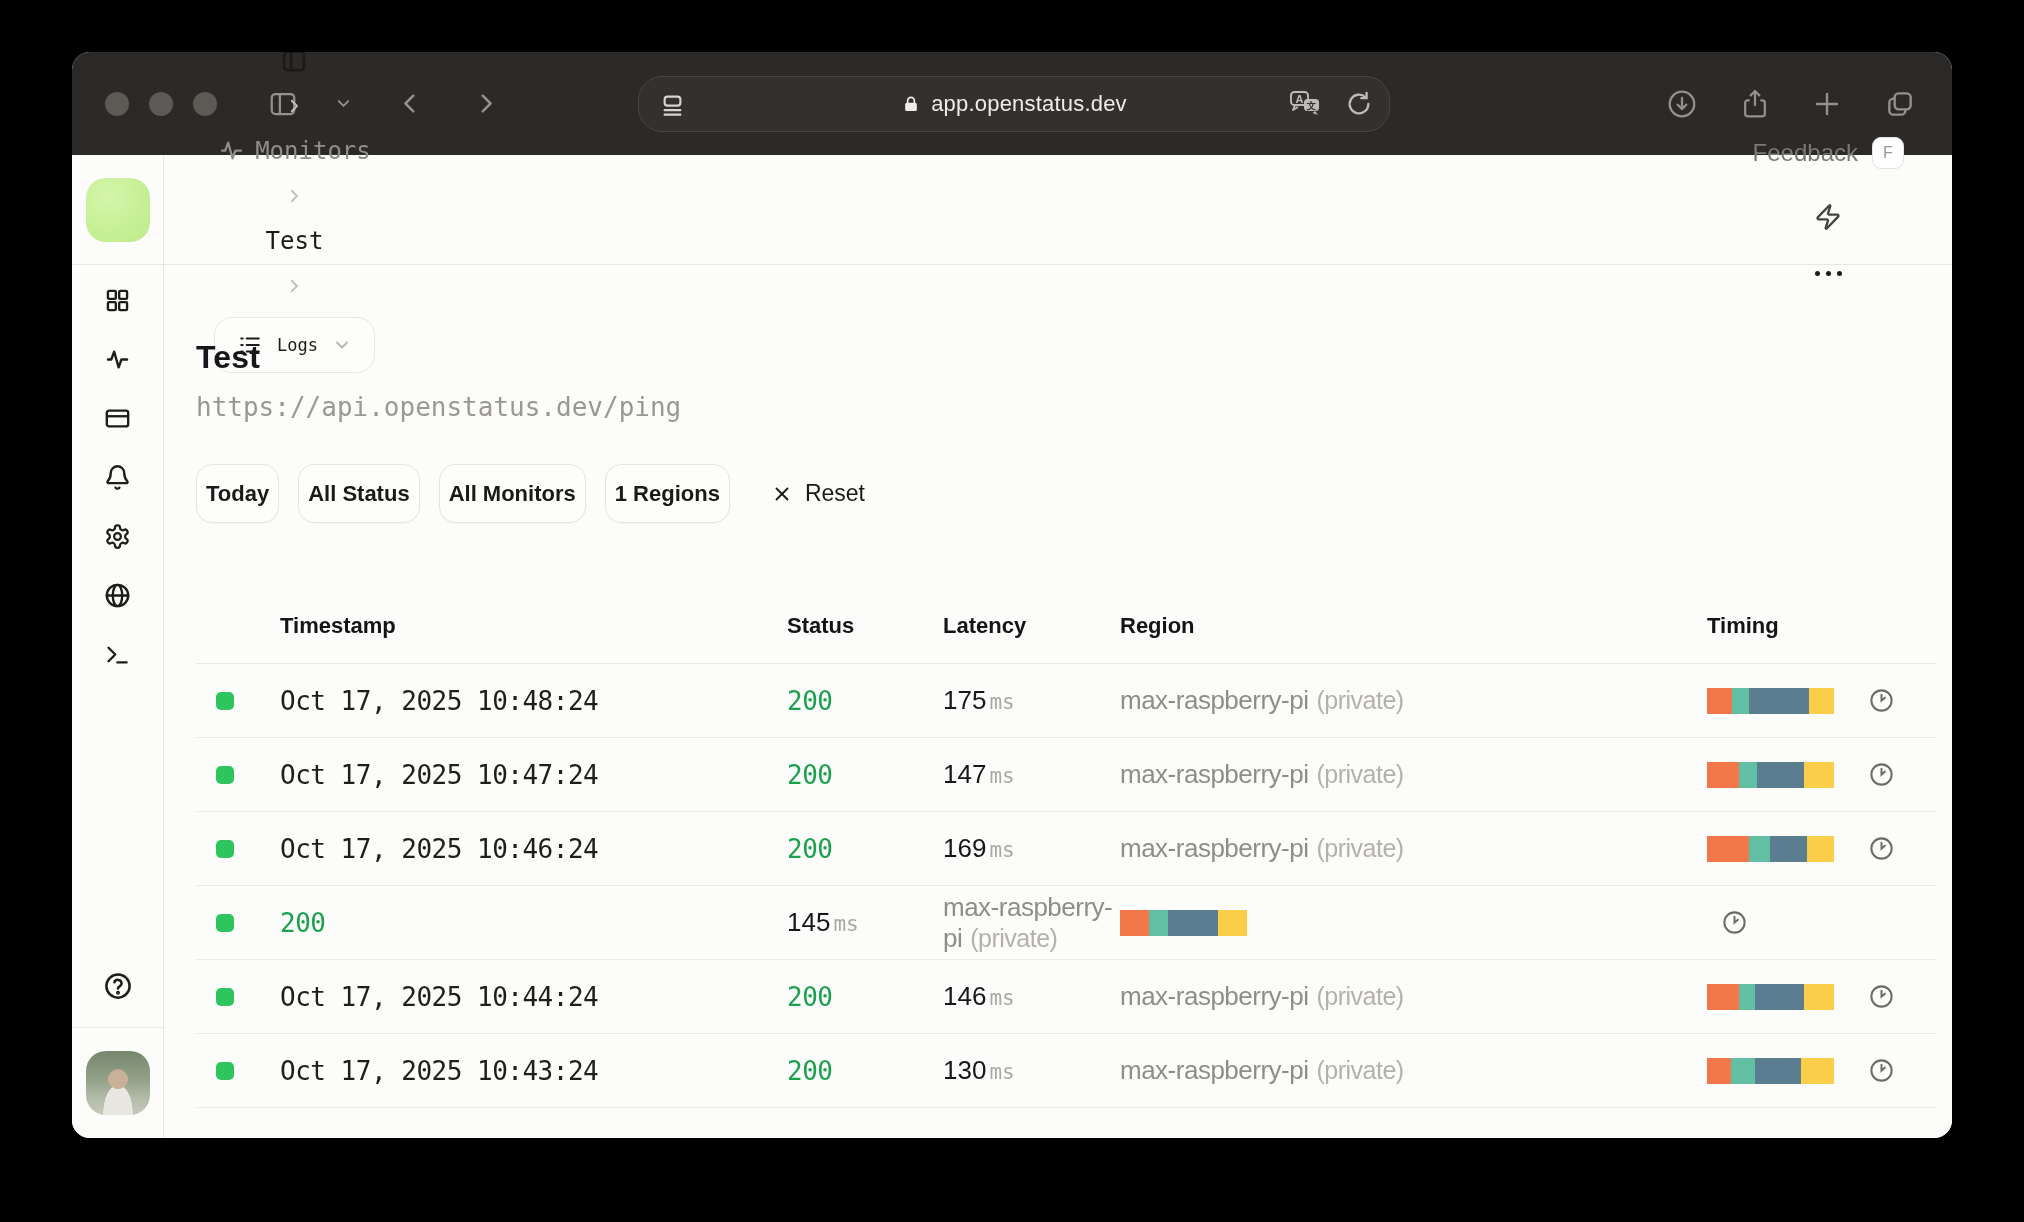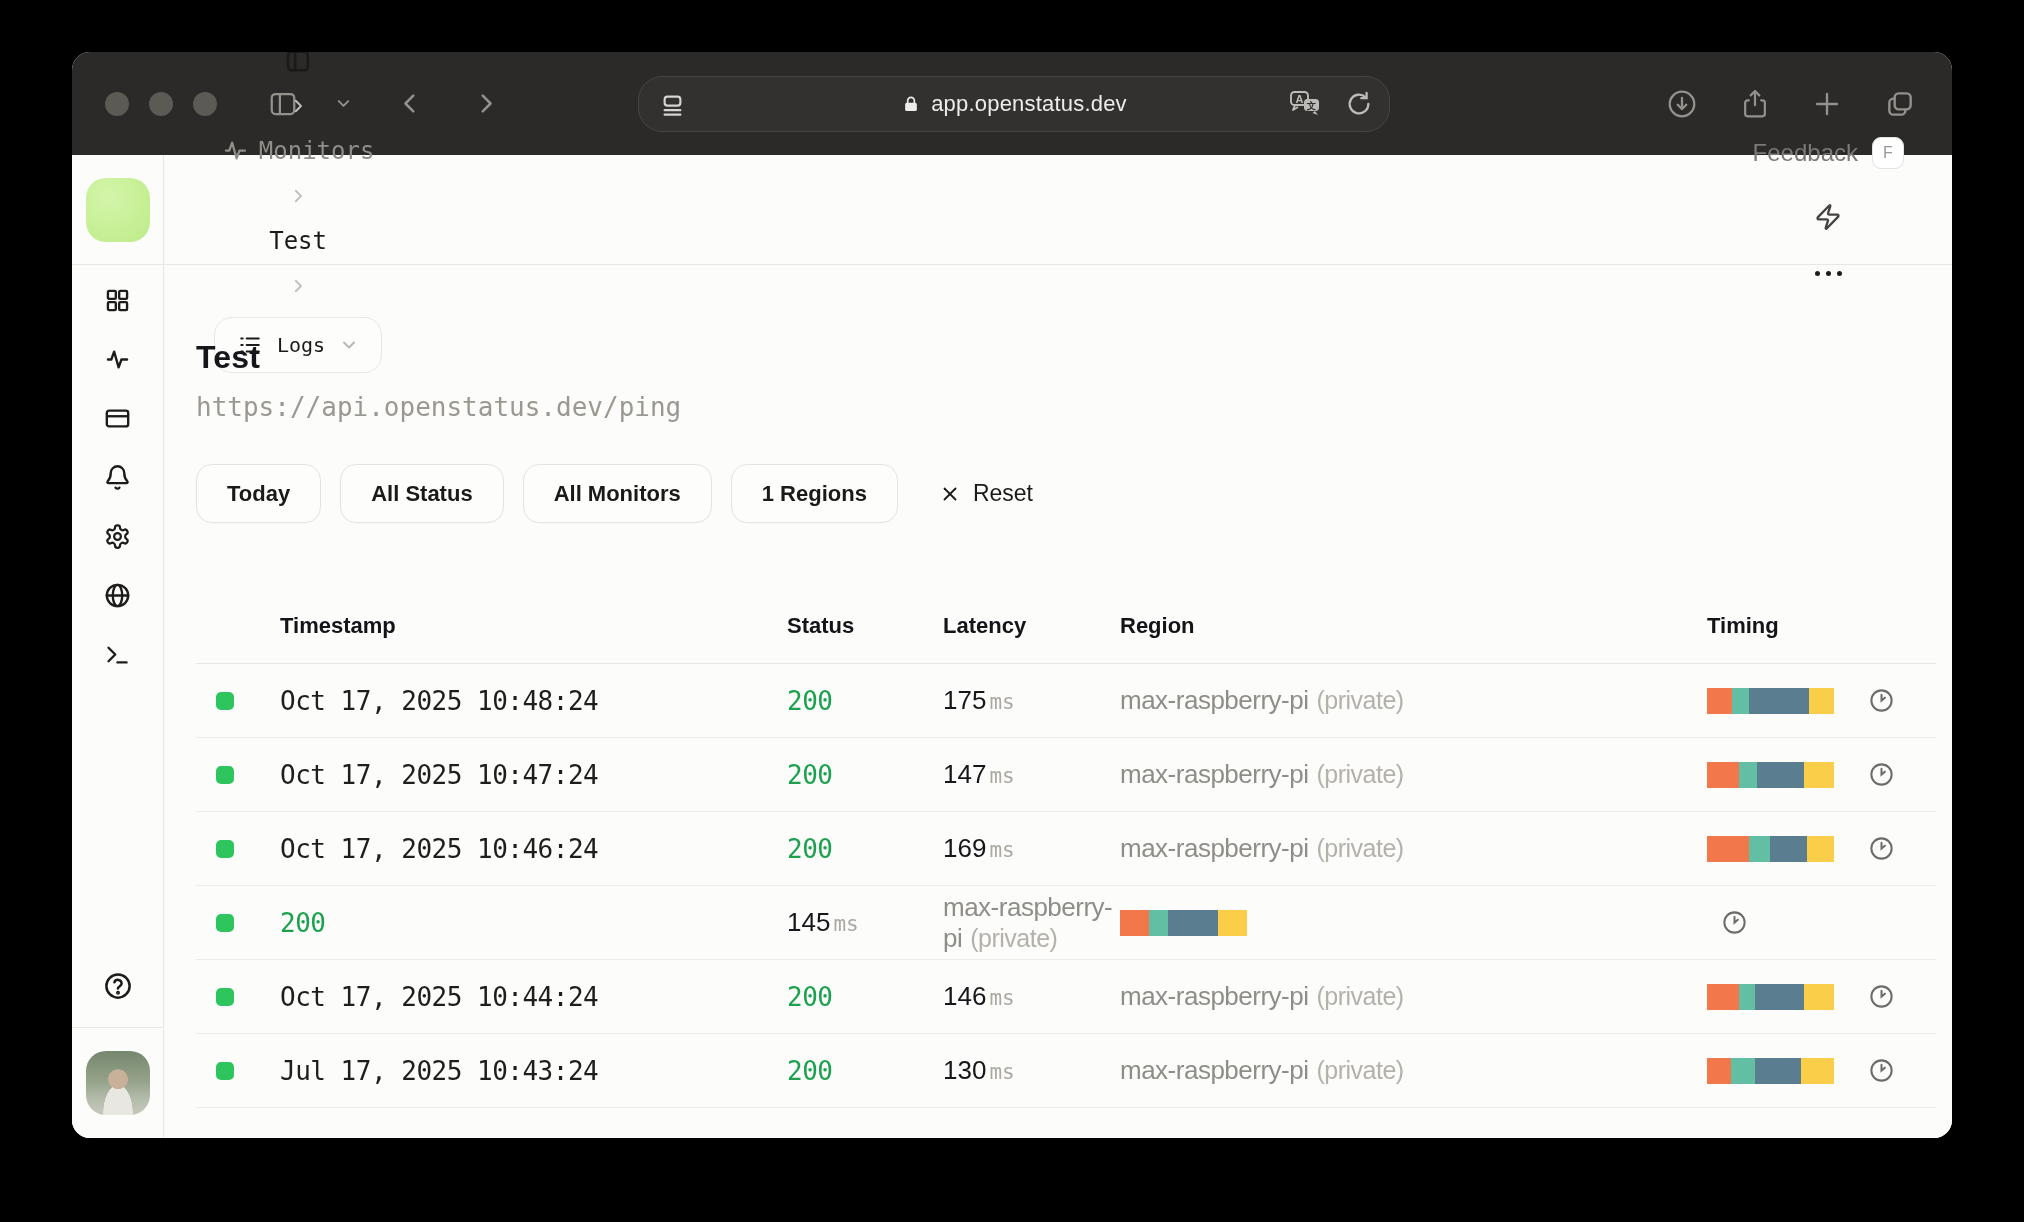--- a/index.html
+++ b/index.html
@@ -46,37 +46,37 @@
   .app-header { height:110px; border-bottom:1px solid #e9e7e3; display:flex; align-items:center;
                 padding:0 48px 0 50px; }
   .crumbs { display:flex; align-items:center; gap:22px;flex-direction:column; }
   .crumb-sep { color:#c2c0bb; display:flex; }
   .crumb { display:flex; align-items:center; gap:10px; font-family:"DejaVu Sans Mono", monospace; font-size:24px; }
   .crumb.muted { color:#8f8d88; }
   .crumb.dark { color:#1b1a18; }
   .panel-toggle { color:#1b1a18; display:flex; }
   .logs-btn { display:flex; align-items:center; gap:14px; border:1px solid #e8e6e2; border-radius:18px;
               background:#fdfdfc; padding:14px 22px; font-family:"DejaVu Sans Mono", monospace;
-              font-size:20px; color:#1b1a18; cursor:pointer; }
+              font-size:17px; color:#1b1a18; cursor:pointer; }
   .logs-btn .chev { color:#b8b6b1; display:flex; }
   .header-right { margin-left:auto; display:flex; align-items:center; gap:34px;flex-direction:column; }
   .feedback { display:flex; align-items:center; gap:14px; cursor:pointer; }
   .feedback-label { font-size:24px; color:#7b7975; }
   .kbd { width:32px; height:32px; border:1px solid #e6e4e0; border-radius:9px; display:flex;
          align-items:center; justify-content:center; font-size:16px; color:#9a9894; background:#fff; }
   .zap { color:#45433f; display:flex; }
   .dots3 { display:flex; gap:6px; align-items:center; padding:6px; }
   .dots3 i { width:5px; height:5px; border-radius:50%; background:#1d1c1a; }
 
   
   .content { padding:0 16px 0 32px; flex:1; overflow:hidden; }
   .page-title { margin-top:74px; font-size:32px; font-weight:700; color:#17161a; letter-spacing:.2px; }
   .endpoint { margin-top:16px; font-family:"DejaVu Sans Mono", monospace; font-size:26px; color:#9b9892; }
   .filters { margin-top:42px; display:flex; align-items:center; gap:19px; }
-  .filter-btn { height:59px; padding:0 30px; border:1px solid #e6e4e0; border-radius:16px; background:#fdfdfc;
+  .filter-btn { height:59px; padding:0 9px; border:1px solid #e6e4e0; border-radius:16px; background:#fdfdfc;
                 font-size:22px; font-weight:600; color:#1b1a18; cursor:pointer;
                 font-family:"Liberation Sans", sans-serif; box-shadow:0 1px 1px rgba(0,0,0,.02); }
   .reset-btn { display:flex; align-items:center; gap:12px; margin-left:22px; background:none; border:none;
                font-size:23px; font-weight:500; color:#1b1a18; cursor:pointer; font-family:"Liberation Sans", sans-serif; }
   .reset-btn .x { display:flex; color:#1b1a18; }
 
   
   .table { margin-top:66px; }
   .tgrid { display:grid; grid-template-columns:84px 507px 156px 177px 587px 147px 1fr; align-items:center; }
   .thead { height:75px; border-bottom:1px solid #e9e7e3; font-size:22px; font-weight:700; color:#141317; }
@@ -479,21 +479,21 @@
                     <circle cx="12" cy="12" r="9"></circle>
                     <polyline points="12 7 12 12 15 9.5"></polyline>
                   </svg>
     </div>
   </div>
 
   <div class="tgrid trow">
     <div class="c-dot">
                   <span class="dot"></span>
                 </div>
-    <div class="c-ts mono">Jul 17, 2025 10:43:24</div>
+    <div class="c-ts mono">Oct 17, 2025 10:43:24</div>
     <div class="status-code mono">200</div>
     <div class="c-lat"><span class="lat-num">130</span><span class="lat-unit mono">ms</span></div>
     <div><span class="region-name">max-raspberry-pi</span><span class="region-note">(private)</span></div>
     <div>
                   <div class="tbar">
                     <span class="tseg" style="width: 19%; background: rgb(242, 119, 75);"></span>
                     <span class="tseg" style="width: 19%; background: rgb(98, 191, 164);"></span>
                     <span class="tseg" style="width: 36%; background: rgb(90, 126, 144);"></span>
                     <span class="tseg" style="width: 26%; background: rgb(251, 206, 74);"></span>
                   </div>

